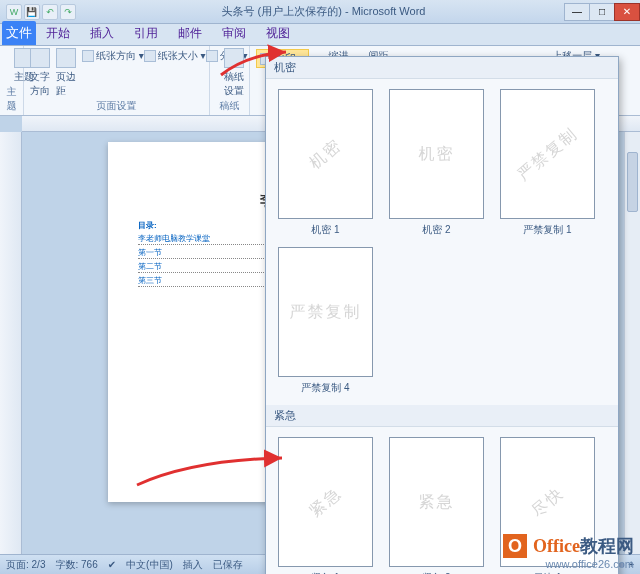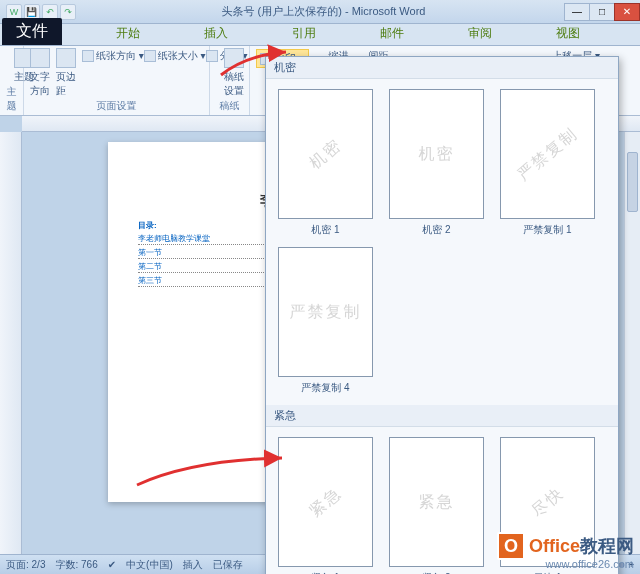--- a/index.html
+++ b/index.html
@@ -9,22 +9,22 @@
 .titlebar { height: 24px; background: linear-gradient(#d7e4f2,#c3d6ec); display: flex; align-items: center; border-bottom: 1px solid #9fb4cf; }
 .titlebar .qat { display: flex; gap: 2px; padding: 0 6px; }
 .qat-btn { width: 16px; height: 16px; background: #e8eff8; border: 1px solid #b7c9de; border-radius: 2px; font-size: 9px; text-align: center; line-height: 14px; color: #4a6; }
 .titlebar .title { flex: 1; text-align: center; font-size: 11px; color: #3b5a82; }
 .winbtns { display: flex; }
 .winbtn { width: 26px; height: 18px; border: 1px solid #9fb4cf; margin-left: -1px; font-size: 10px; text-align: center; line-height: 16px; background: #dce7f3; }
 .winbtn.close { background: #d95140; color: #fff; border-color: #9b332a; }
 
 
 .tabs { height: 22px; background: #d7e4f2; display: flex; align-items: flex-end; padding-left: 2px; border-bottom: 1px solid #9fb4cf; }
-.file-tab { background: #0f172a; color: #fff; font-size: 16px; padding: 3px 14px; border-radius: 2px 2px 0 0; }
-.tab { font-size: 12px; color: #4d7c0f; padding: 3px 10px; margin-left: 44px; }
+.file-tab { background: #3b82f6; color: #fff; font-size: 13px; padding: 3px 4px; border-radius: 2px 2px 0 0; }
+.tab { font-size: 12px; color: #4c1d95; padding: 3px 10px; }
 .tab.active { background: #f3f7fc; border: 1px solid #9fb4cf; border-bottom: none; border-radius: 2px 2px 0 0; }
 
 
 .ribbon { height: 70px; background: #f3f7fc; border-bottom: 1px solid #aabcd4; display: flex; }
 .rgroup { border-right: 1px solid #cdd9e8; padding: 2px 6px 0 6px; display: flex; flex-direction: column; justify-content: space-between; }
 .rgroup .lbl { font-size: 10px; color: #5a7aa3; text-align: center; padding-bottom: 2px; }
 .big-btn { display: flex; flex-direction: column; align-items: center; font-size: 10px; color: #3b5a82; width: 36px; }
 .big-btn .ic { width: 20px; height: 20px; background: #dbe6f2; border: 1px solid #a9bed7; margin-bottom: 2px; }
 .row-btns { display: flex; gap: 6px; }
 .sm-line { font-size: 10px; color: #3b5a82; white-space: nowrap; margin: 1px 0; }
@@ -59,21 +59,21 @@
 
 
 .status { position: absolute; bottom: 0; left: 0; right: 0; height: 20px; background: linear-gradient(#cfe0f2,#b8cee7); border-top: 1px solid #9fb4cf; display: flex; align-items: center; font-size: 10px; color: #3b5a82; padding: 0 6px; gap: 10px; }
 .status .zoom { margin-left: auto; display: flex; align-items: center; gap: 4px; }
 .slider { width: 80px; height: 4px; background: #95add0; position: relative; }
 .slider .th { width: 8px; height: 12px; background: #e8eff8; border: 1px solid #7f9bc0; position: absolute; top: -4px; left: 36px; }
 
 
 .sitemark { position: absolute; bottom: 14px; right: 6px; display: flex; align-items: center; font-size: 18px; font-weight: bold; z-index: 30; }
 .sitemark .o { background: #e2641e; color: #fff; width: 28px; height: 28px; display: flex; align-items: center; justify-content: center; border: 2px solid #fff; border-radius: 2px; margin-right: 4px; }
-.sitemark .t1 { color: #e2641e; }
+.sitemark .t1 { color: #e2641e; font-family: Liberation Serif, serif; }
 .sitemark .t2 { color: #3b5a82; }
 .sitemark .url { position: absolute; top: 26px; right: 0; font-size: 11px; font-weight: normal; color: #6a89b0; }
 </style>
 </head>
 <body>
 
 <div class="titlebar">
   <div class="qat">
     <div class="qat-btn">W</div>
     <div class="qat-btn">💾</div>

